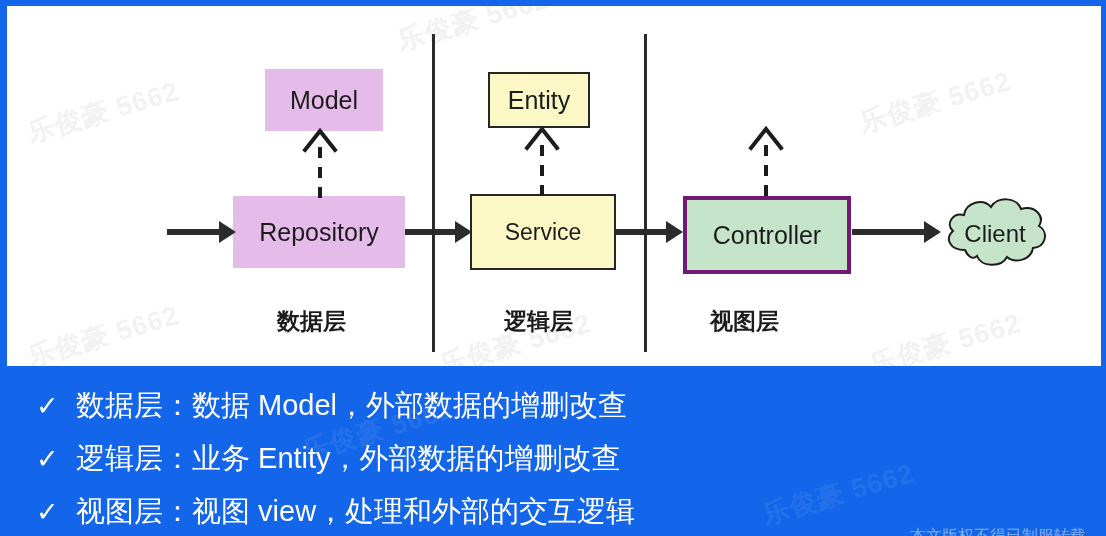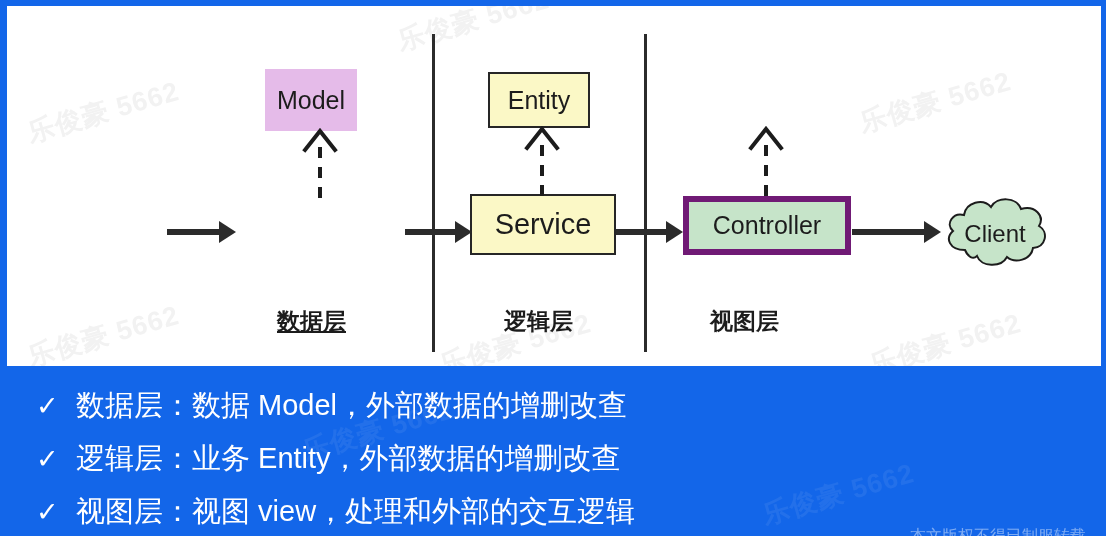--- a/index.html
+++ b/index.html
@@ -45,47 +45,47 @@
   
   .node {
     position: absolute;
     display: flex;
     align-items: center;
     justify-content: center;
     color: #1c1c1c;
     white-space: nowrap;
   }
   .node-model {
-    left: 258px; top: 63px; width: 92px; height: 62px;
+    left: 258px; top: 63px; width: 118px; height: 62px;
     background: #e5bbe9; border: none;
     font-size: 25px;
   }
   .node-repository {
     left: 226px; top: 190px; width: 172px; height: 72px;
     background: #e5bbe9; border: none;
     font-size: 25px;
   }
   .node-entity {
     left: 481px; top: 66px; width: 102px; height: 56px;
     background: #fbf8c6; border: 2px solid #262626;
     font-size: 25px;
   }
   .node-service {
-    left: 463px; top: 188px; width: 146px; height: 61px;
+    left: 463px; top: 188px; width: 146px; height: 76px;
     background: #fbf8c6; border: 2px solid #262626;
-    font-size: 29px;
+    font-size: 23px;
   }
   .node-view {
     left: 708px; top: 66px; width: 104px; height: 56px;
     background: #c6e4c9; border: 2px solid #262626;
     font-size: 25px;
   }
   .node-controller {
-    left: 676px; top: 190px; width: 168px; height: 59px;
-    background: #c6e4c9; border: 6px solid #701a75;
+    left: 676px; top: 190px; width: 168px; height: 78px;
+    background: #c6e4c9; border: 4px solid #701a75;
     font-size: 25px;
   }
 
   
   .node-file {
     left: 42px; top: 193px; width: 116px; height: 66px;
     font-size: 24px;
     background: #e5bbe9;
     clip-path: polygon(0% 0%, 100% 0%, 100% 78%,
       88% 72%, 76% 76%, 64% 86%, 52% 96%, 40% 100%,
@@ -105,21 +105,21 @@
   }
 
   
   .layer-label {
     position: absolute;
     font-size: 23px;
     font-weight: 700;
     color: #1c1c1c;
     white-space: nowrap;
   }
-  .lbl-data  { left: 270px; top: 300px; text-decoration: underline; }
+  .lbl-data  { left: 270px; top: 300px; }
   .lbl-logic { left: 497px; top: 300px; }
   .lbl-view  { left: 703px; top: 300px; }
 
   
   .divider {
     position: absolute;
     top: 28px; height: 318px;
     width: 3px; background: #2b2b2b;
   }
   .div-1 { left: 425px; }
@@ -204,20 +204,23 @@
     <div class="wm" style="left:388px; top:-4px;">乐俊豪 5662</div>
     <div class="wm" style="left:850px; top:78px;">乐俊豪 5662</div>
     <div class="wm" style="left:18px; top:312px;">乐俊豪 5662</div>
     <div class="wm" style="left:430px; top:320px;">乐俊豪 5662</div>
     <div class="wm" style="left:860px; top:320px;">乐俊豪 5662</div>
 
     <div class="divider div-1"></div>
     <div class="divider div-2"></div>
 
 
+    <div class="node node-repository">
+      <span>Repository</span>
+    </div>
 
     <div class="node node-model">
       <span>Model</span>
     </div>
 
     <div class="node node-service">
       <span>Service</span>
     </div>
 
     <div class="node node-entity">

